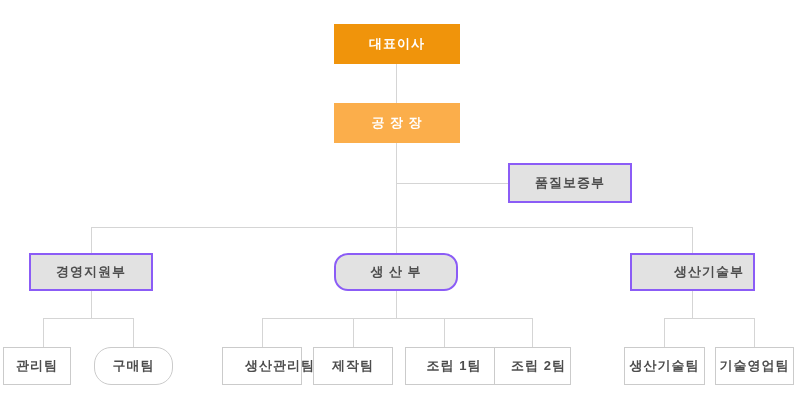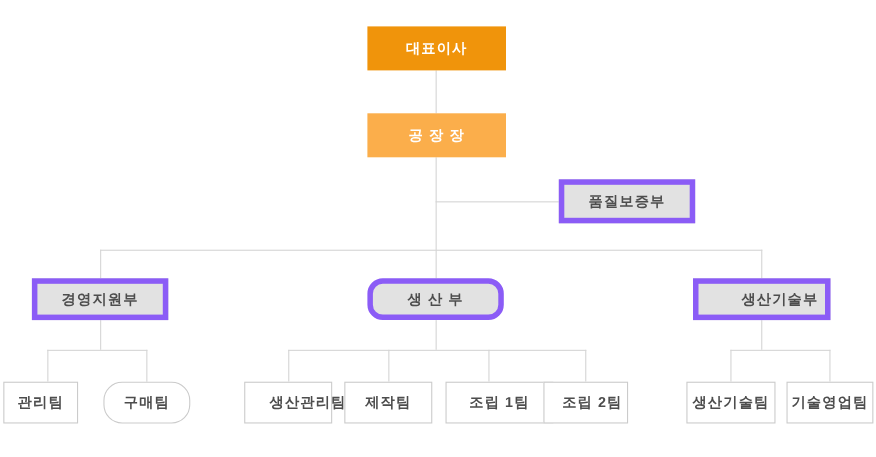--- a/index.html
+++ b/index.html
@@ -31,21 +31,21 @@
   .node-ceo {
     background: #f0940b;
     color: #ffffff;
   }
   .node-fm {
     background: #fbae4b;
     color: #ffffff;
   }
   .node-dept {
     background: #e2e2e2;
-    border: 5px solid #8b5cf6;
+    border: 2px solid #8b5cf6;
   }
   .node-team {
     background: #ffffff;
     border: 1px solid #cbcbcb;
   }
   .line {
     position: absolute;
     background: #d5d5d5;
   }
 </style>

